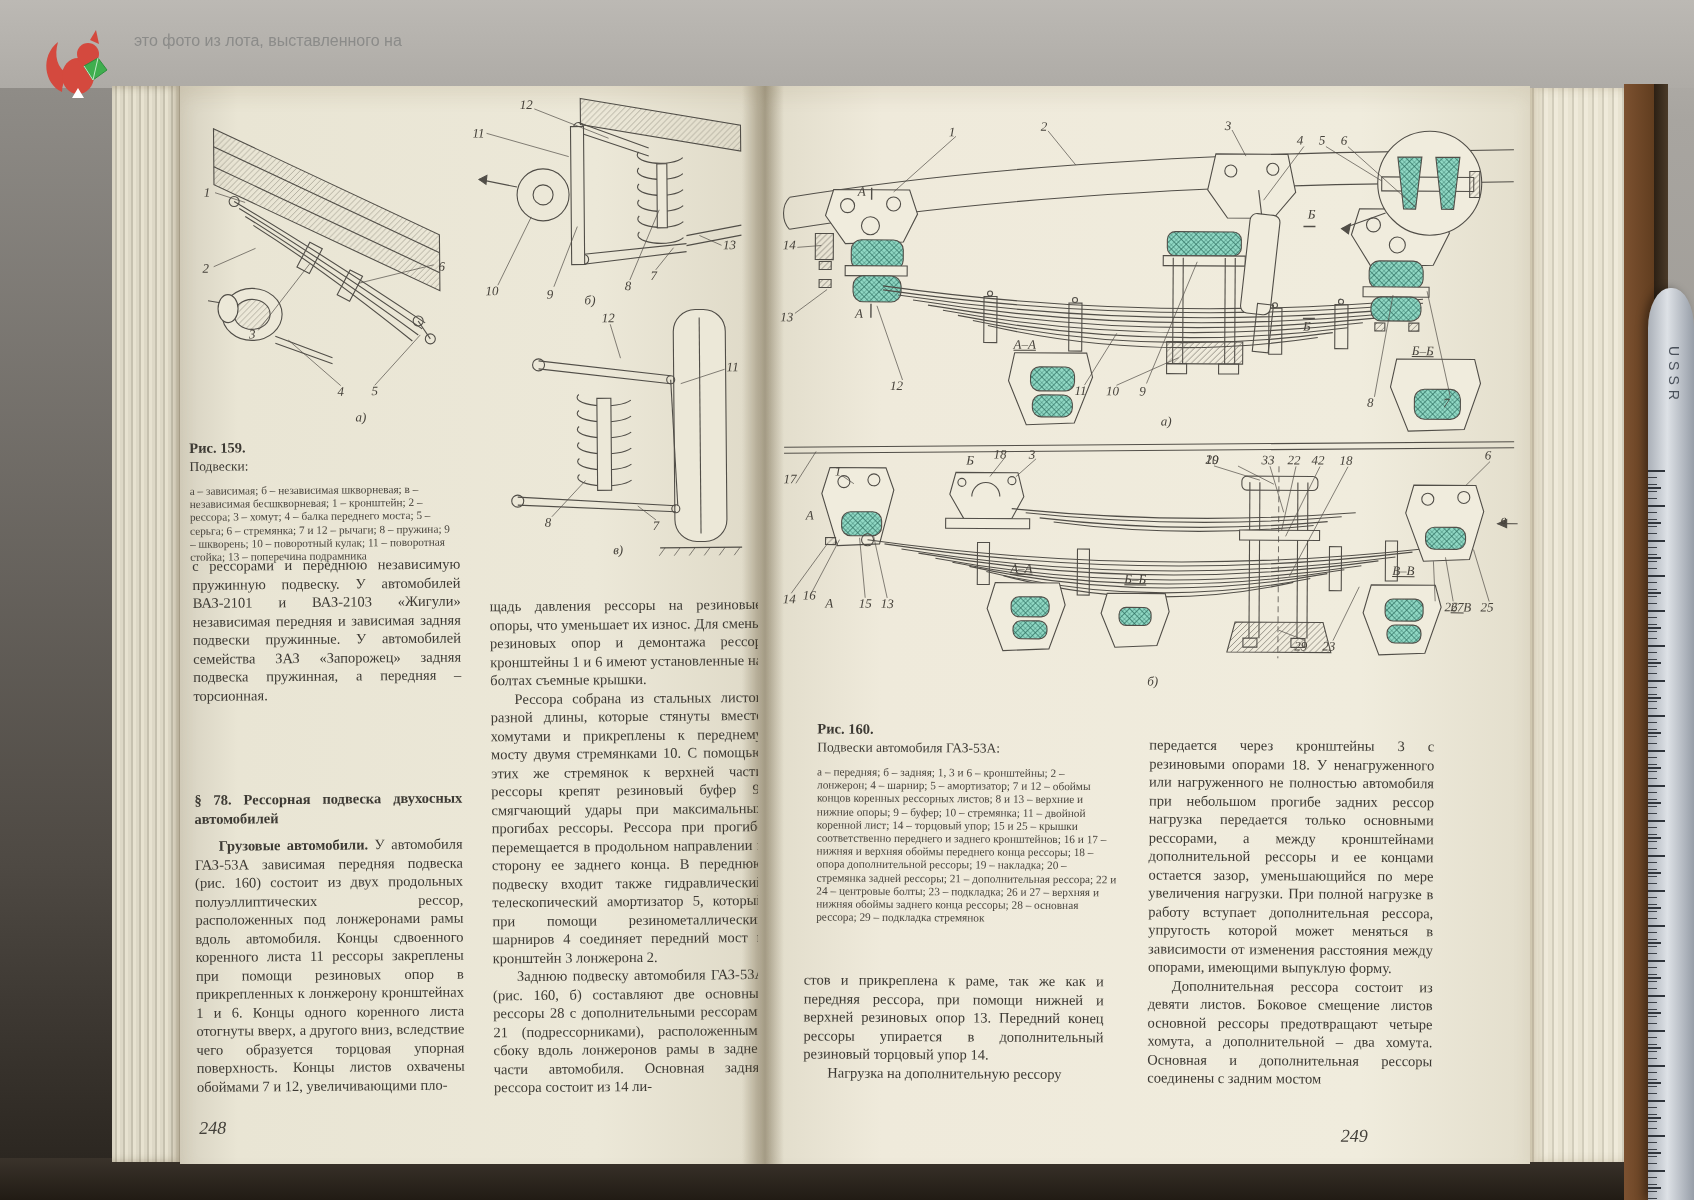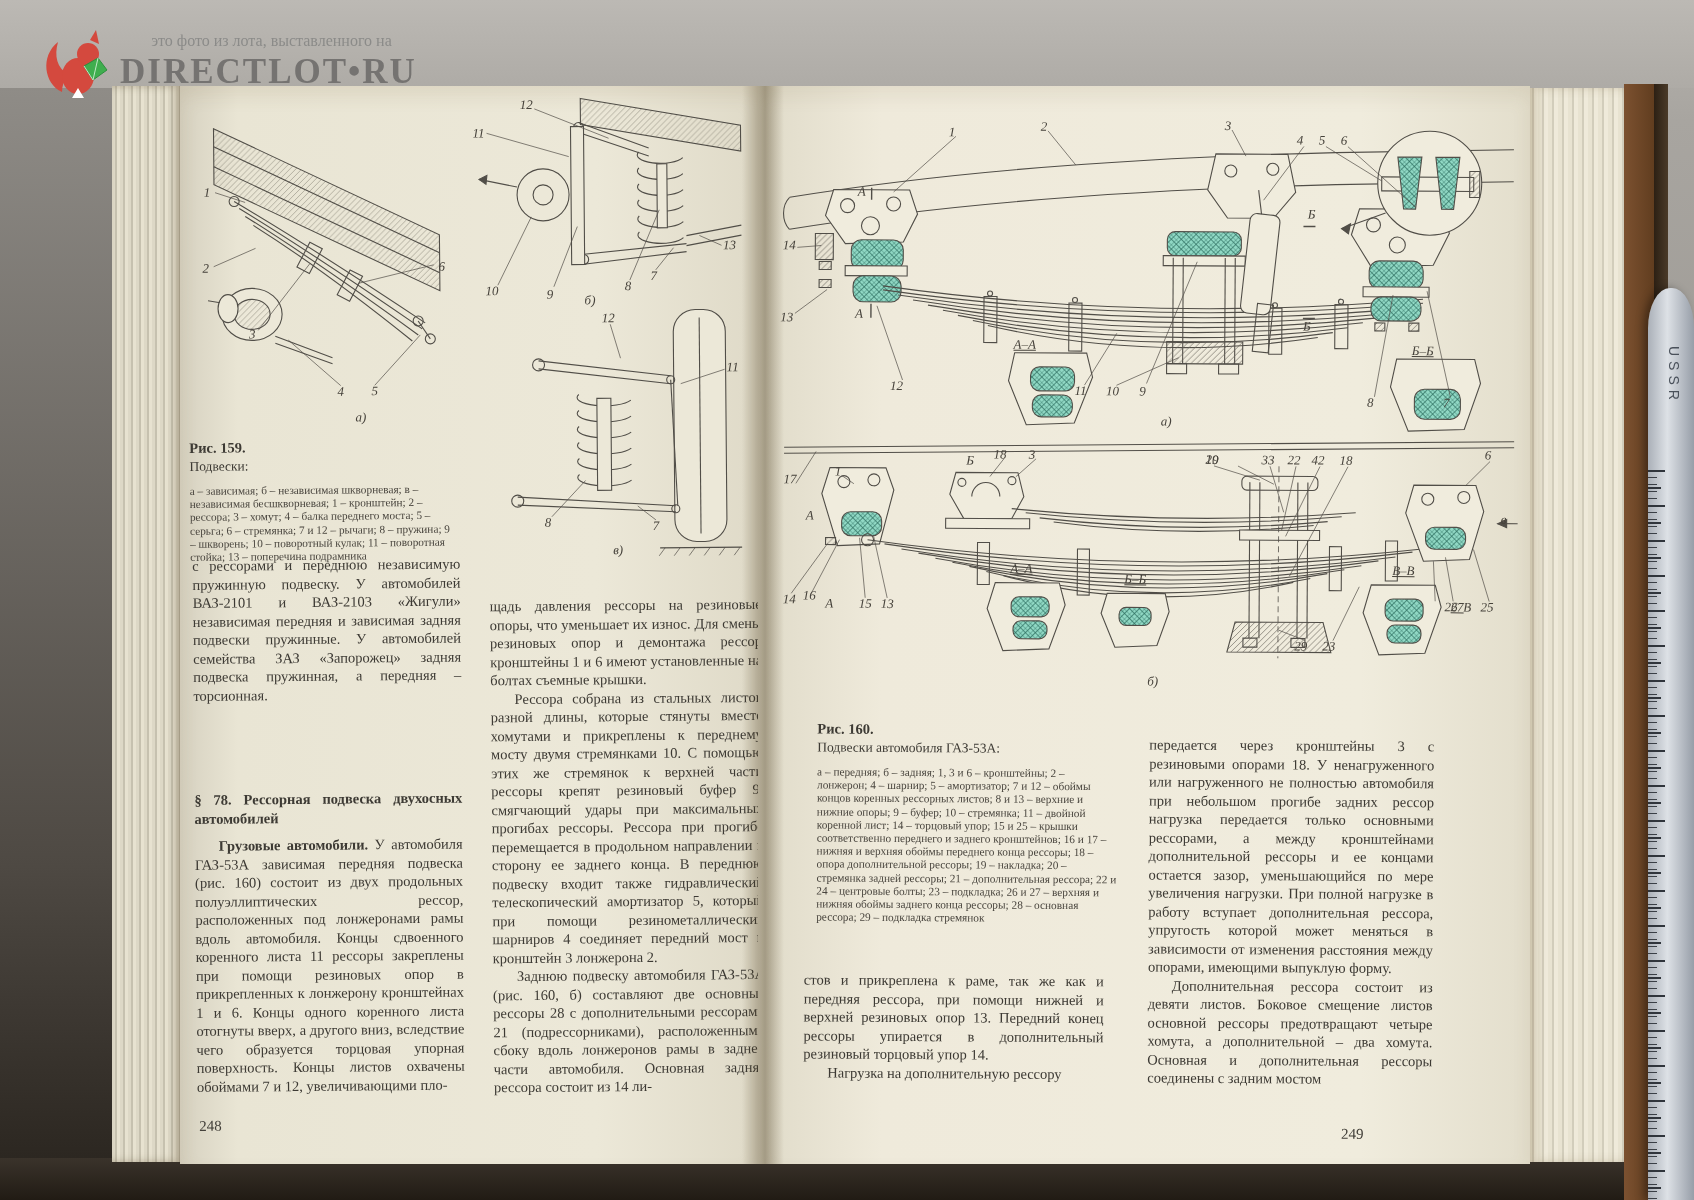--- a/index.html
+++ b/index.html
@@ -36,40 +36,40 @@
        border-radius:22px 22px 0 0 / 40px 40px 0 0;box-shadow:-4px 0 8px rgba(0,0,0,.35);}
   .ruler .mm{position:absolute;left:0;top:182px;bottom:0;width:9px;
        background:repeating-linear-gradient(180deg,#3a3f46 0 1.5px,transparent 1.5px 7px);}
   .ruler .cm{position:absolute;left:0;top:182px;bottom:0;width:17px;
        background:repeating-linear-gradient(180deg,#30353c 0 1.8px,transparent 1.8px 35px);}
   .ruler .half{position:absolute;left:0;top:199px;bottom:0;width:13px;
        background:repeating-linear-gradient(180deg,#30353c 0 1.6px,transparent 1.6px 35px);}
   .ruler .ussr{position:absolute;left:18px;top:58px;writing-mode:vertical-rl;text-orientation:mixed;
        font-family:"Liberation Sans",sans-serif;font-size:14px;letter-spacing:5px;color:#49505a;}
   .watermark{position:absolute;left:36px;top:28px;display:flex;align-items:flex-start;z-index:30;}
-  .wm-text{margin-left:10px;font-family:Liberation Serif, serif;text-align:center;}
+  .wm-text{margin-left:18px;font-family:Liberation Sans, sans-serif;}
   .wm-line1{font-size:16px;color:#8b8b89;margin:4px 0 2px 6px;}
   .wm-brand{font-size:35px;font-weight:bold;color:#757371;letter-spacing:2px;}
   .content{position:absolute;inset:0;}
   .page-left .content{transform:rotate(-0.5deg);transform-origin:40% 20%;}
   .page-right .content{transform:rotate(0.35deg);transform-origin:40% 20%;}
   .fig{position:absolute;}
   .fig svg{display:block;}
   .fig-label{position:absolute;font:italic 13px "Liberation Serif","DejaVu Serif",serif;color:#46423b;
        transform:translate(-50%,-50%);white-space:nowrap;pointer-events:none;}
   .fig-label.sec{text-decoration:underline;}
   .bt{font-size:14.5px;line-height:18.5px;text-align:justify;}
   .bt p{margin:0;text-indent:24px;}
   .bt p.noind{text-indent:0;}
   .bt p.sp{margin-top:8px;}
   .heading{font-weight:bold;text-indent:0 !important;margin-top:86px !important;line-height:19px;}
   .cap-head{font-weight:bold;font-size:14.5px;margin:0;}
   .cap-sub{font-size:13.5px;margin:2px 0 10px;}
   .cap-legend{font-size:11.3px;line-height:13.2px;margin:0;text-align:left;color:#4a463f;}
-  .pagenum{position:absolute;font-size:15px;color:#43403a;}
+  .pagenum{position:absolute;font-size:18px;color:#43403a;font-style:italic;}
   .colblock{position:absolute;}
 </style>
 </head>
 <body>
 
 <div class="wall-top"></div>
 <div class="wall-left"></div>
 <div class="floor"></div>
 <div class="fan-left"></div>
 <div class="fan-right"></div>
@@ -496,21 +496,20 @@
     <path d="M26,64 C8,56 4,28 22,14 C18,28 21,40 32,46 C28,52 26,58 26,64 Z" fill="#d4493e"></path>
     <ellipse cx="42" cy="48" rx="16" ry="18" fill="#d4493e"></ellipse>
     <circle cx="52" cy="26" r="11" fill="#d4493e"></circle>
     <polygon points="54,12 60,2 63,16" fill="#d4493e"></polygon>
     <polygon points="48,38 62,30 71,42 57,52" fill="#3fae4e" stroke="#2e8f3e" stroke-width="1"></polygon>
     <path d="M48,38 L57,52 M62,30 L57,52" stroke="#bfe8c6" stroke-width="1" fill="none"></path>
     <polygon points="42,60 48,70 36,70" fill="#fff"></polygon>
   </svg>
   <div class="wm-text">
     <div class="wm-line1">это фото из лота, выставленного на</div>
-    <div class="wm-brand">DIRECTLOT•RU</div>
   </div>
 </div>
 
 <div class="ruler">
   <div class="mm"></div>
   <div class="half"></div>
   <div class="cm"></div>
   <div class="ussr">USSR</div>
 </div>
 

